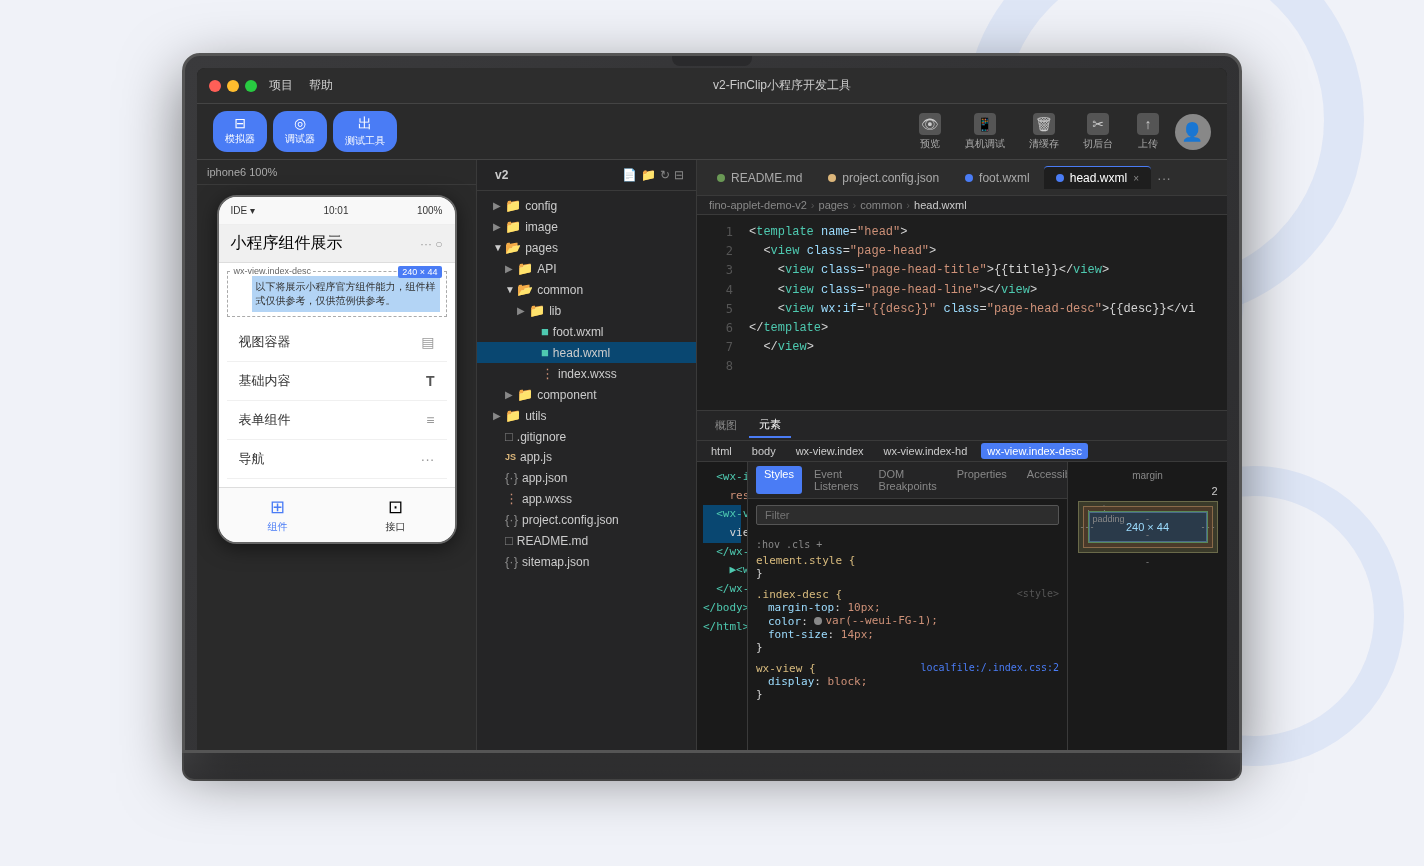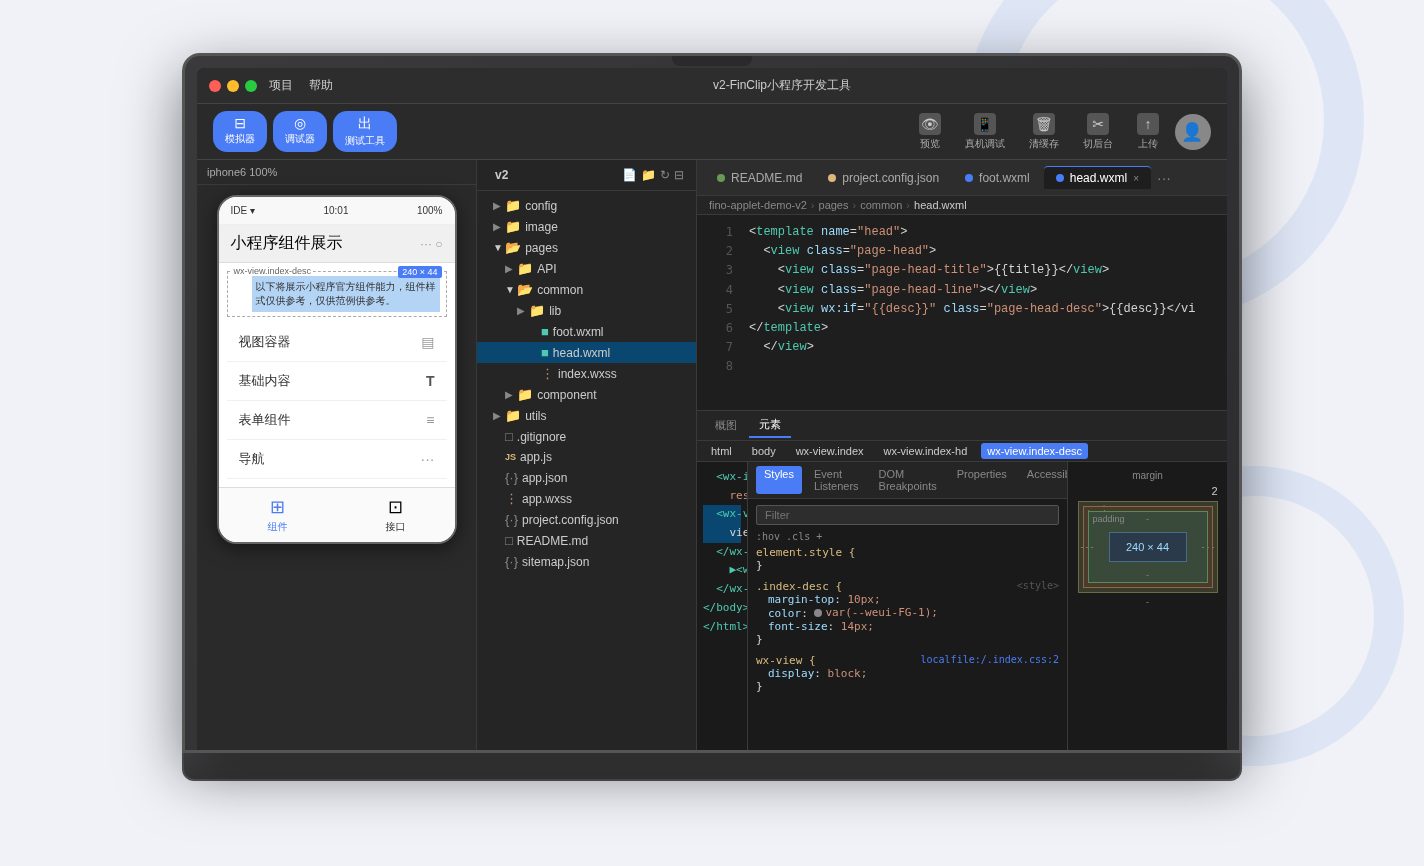--- a/index.html
+++ b/index.html
@@ -613,21 +613,21 @@
       font-family: monospace;
       font-size: 11px;
     }
     .style-filter {
       background: #2d2d2d;
       border: 1px solid #555;
       color: #ccc;
       font-size: 11px;
       padding: 3px 8px;
       width: 100%;
-      margin-bottom: 6px;
+      margin-bottom: 14px;
       border-radius: 2px;
     }
     .style-rule {
       margin-bottom: 8px;
     }
     .style-source {
       float: right;
       color: #555;
       font-size: 10px;
     }
@@ -664,21 +664,21 @@
     .box-border {
       background: #4a3a2a;
       border: 1px solid #8a6a4a;
       padding: 4px;
       text-align: center;
       position: relative;
     }
     .box-padding {
       background: #3a4a3a;
       border: 1px solid #5a8a5a;
-      padding: 20px;
+      padding: 0;
       text-align: center;
       position: relative;
     }
     .box-content {
       background: #2a3a4a;
       border: 1px solid #4a6a8a;
       padding: 8px 4px;
       text-align: center;
       font-size: 11px;
       color: #9cdcfe;

